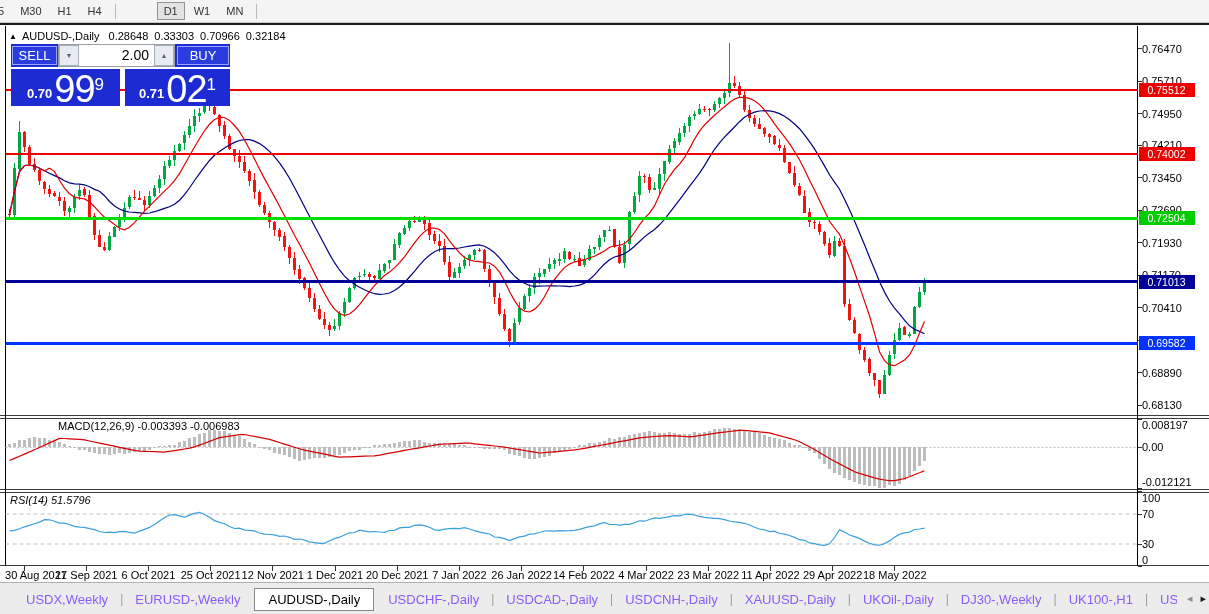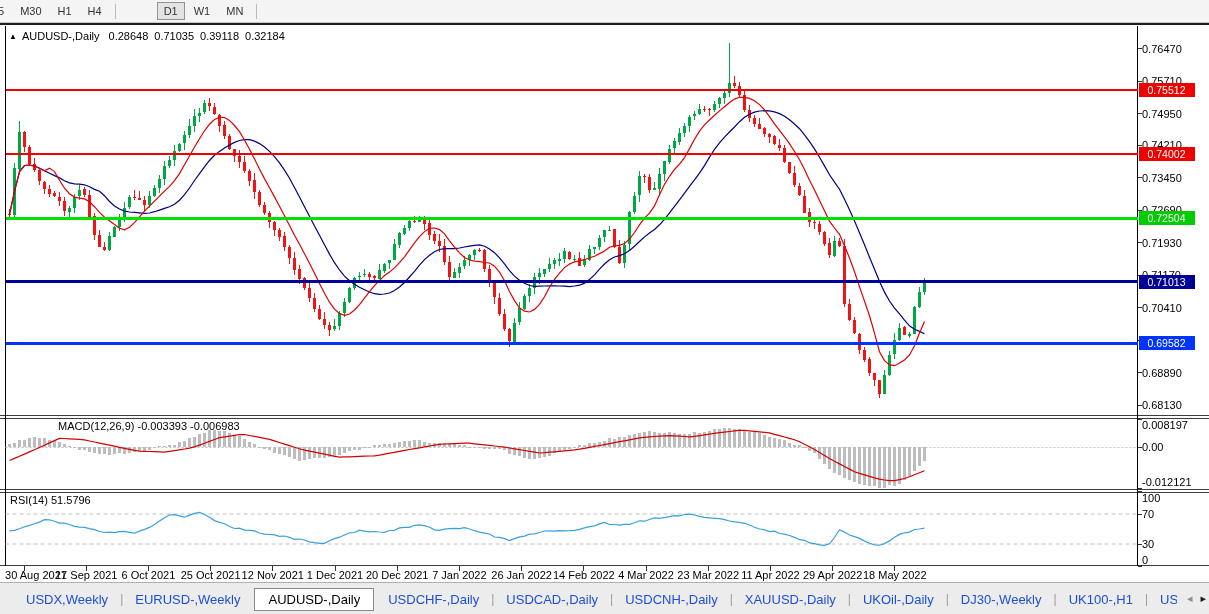--- a/index.html
+++ b/index.html
@@ -33,26 +33,26 @@
   .price-box{position:absolute;top:25px;height:37px;background:#1c2cd2;color:#fff;display:flex;align-items:flex-end;justify-content:center;padding-bottom:1px;box-sizing:border-box;}
   #sell-price{left:0;width:109px;}
   #buy-price{left:114px;width:105px;}
   .pp{font-size:13px;font-weight:bold;margin:0 2px 4px 0;}
   .pb{font-size:38px;line-height:32px;letter-spacing:-1px;}
   .ps{font-size:17px;line-height:17px;transform:translateY(-12px);}
 
   
   .ind-label{position:absolute;left:10px;font-size:11px;color:#000;z-index:5;white-space:nowrap;}
   #macd-label{top:420px;padding-left:48px;}
-  #rsi-label{top:494px;}
+  #rsi-label{top:494px;font-style:italic;}
 
   
   #tabbar{position:absolute;left:0;top:582px;width:1209px;height:32px;background:#ececec;border-top:1px solid #b0b0b0;box-sizing:border-box;}
   #tabs{position:absolute;left:0;top:0;width:1163px;height:32px;display:flex;align-items:center;padding-left:14px;overflow:hidden;white-space:nowrap;}
-  .tab{font-size:13px;color:#1d4ed8;padding:4px 12px;cursor:pointer;white-space:nowrap;}
+  .tab{font-size:13px;color:#8b5cf6;padding:4px 12px;cursor:pointer;white-space:nowrap;}
   .tab.active{background:#fff;border:1px solid #8a8a8a;color:#000;padding:3px 13px;margin:0 2px;}
   .tab-sep{color:#9a9a9a;font-size:12px;}
   #tab-arrows{position:absolute;right:3px;top:7px;display:flex;gap:8px;z-index:7;}
   .arrow-btn{font-size:11px;cursor:pointer;line-height:16px;}
   #arrow-left{color:#8f8f8f;}
   #arrow-right{color:#1a1a1a;}
 </style>
 </head>
 <body>
 
@@ -739,23 +739,44 @@
         <line x1="770.4" y1="566" x2="770.4" y2="571" stroke="#333" stroke-width="1" shape-rendering="crispEdges"></line>
         <text x="770.4" y="579" font-size="11" font-family="Liberation Sans, sans-serif" fill="#000000" text-anchor="middle">11 Apr 2022</text>
         <line x1="832.6" y1="566" x2="832.6" y2="571" stroke="#333" stroke-width="1" shape-rendering="crispEdges"></line>
         <text x="832.6" y="579" font-size="11" font-family="Liberation Sans, sans-serif" fill="#000000" text-anchor="middle">29 Apr 2022</text>
         <line x1="894.8" y1="566" x2="894.8" y2="571" stroke="#333" stroke-width="1" shape-rendering="crispEdges"></line>
         <text x="894.8" y="579" font-size="11" font-family="Liberation Sans, sans-serif" fill="#000000" text-anchor="middle">18 May 2022</text>
       </g>
     </svg>
 
   <div id="chart-header">
-    <span class="tri">▲</span><span class="sym">AUDUSD-,Daily</span><span class="q">0.28648</span><span class="q">0.71035</span><span class="q">0.39118</span><span class="q">0.32184</span>
+    <span class="tri">▲</span><span class="sym">AUDUSD-,Daily</span><span class="q">0.28648</span><span class="q">0.33303</span><span class="q">0.70966</span><span class="q">0.32184</span>
   </div>
 
+  <div id="trade-panel">
+    <div id="tp-row1">
+      <div id="sell-btn" class="tp-btn">SELL</div>
+      <div id="vol-spin">
+        <div class="spin-btn">▼</div>
+        <div id="vol-value">2.00</div>
+        <div class="spin-btn">▲</div>
+      </div>
+      <div id="buy-btn" class="tp-btn">BUY</div>
+    </div>
+    <div id="sell-price" class="price-box">
+      <span class="pp">0.70</span>
+        <span class="pb">99</span>
+        <span class="ps">9</span>
+    </div>
+    <div id="buy-price" class="price-box">
+      <span class="pp">0.71</span>
+        <span class="pb">02</span>
+        <span class="ps">1</span>
+    </div>
+  </div>
 
   <div id="macd-label" class="ind-label">
     <span>MACD(12,26,9)</span>
     <span>-0.003393 -0.006983</span>
   </div>
   <div id="rsi-label" class="ind-label">
     <span>RSI(14)</span>
     <span>51.5796</span>
   </div>
 

